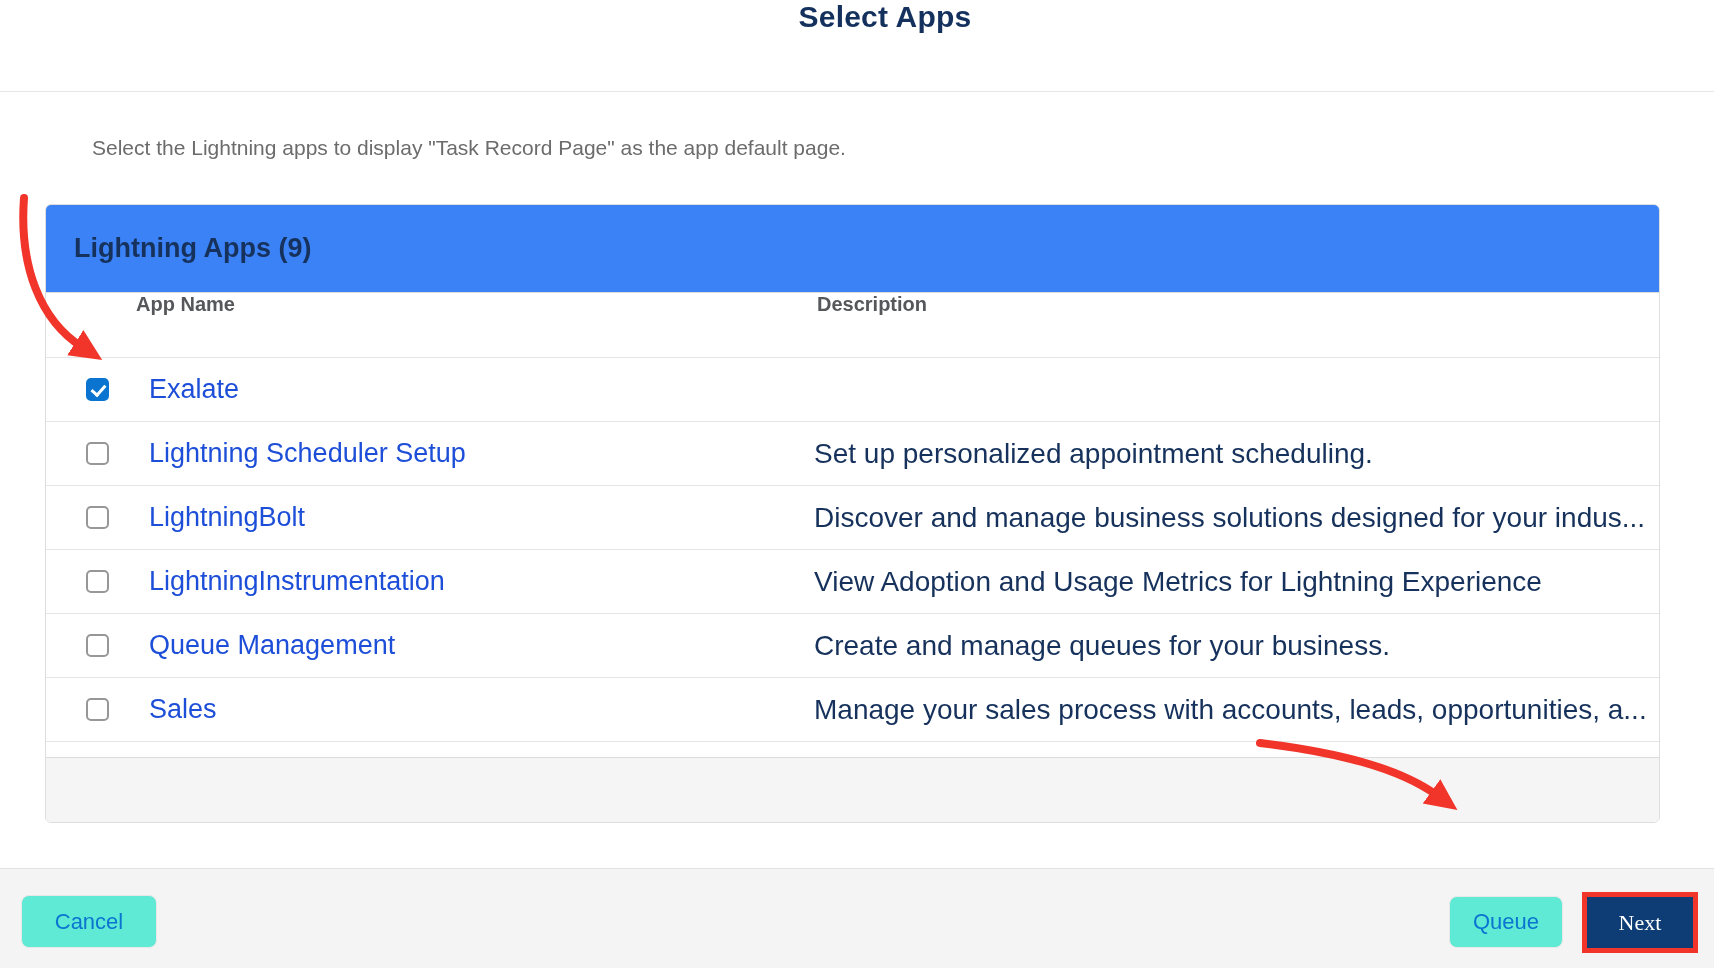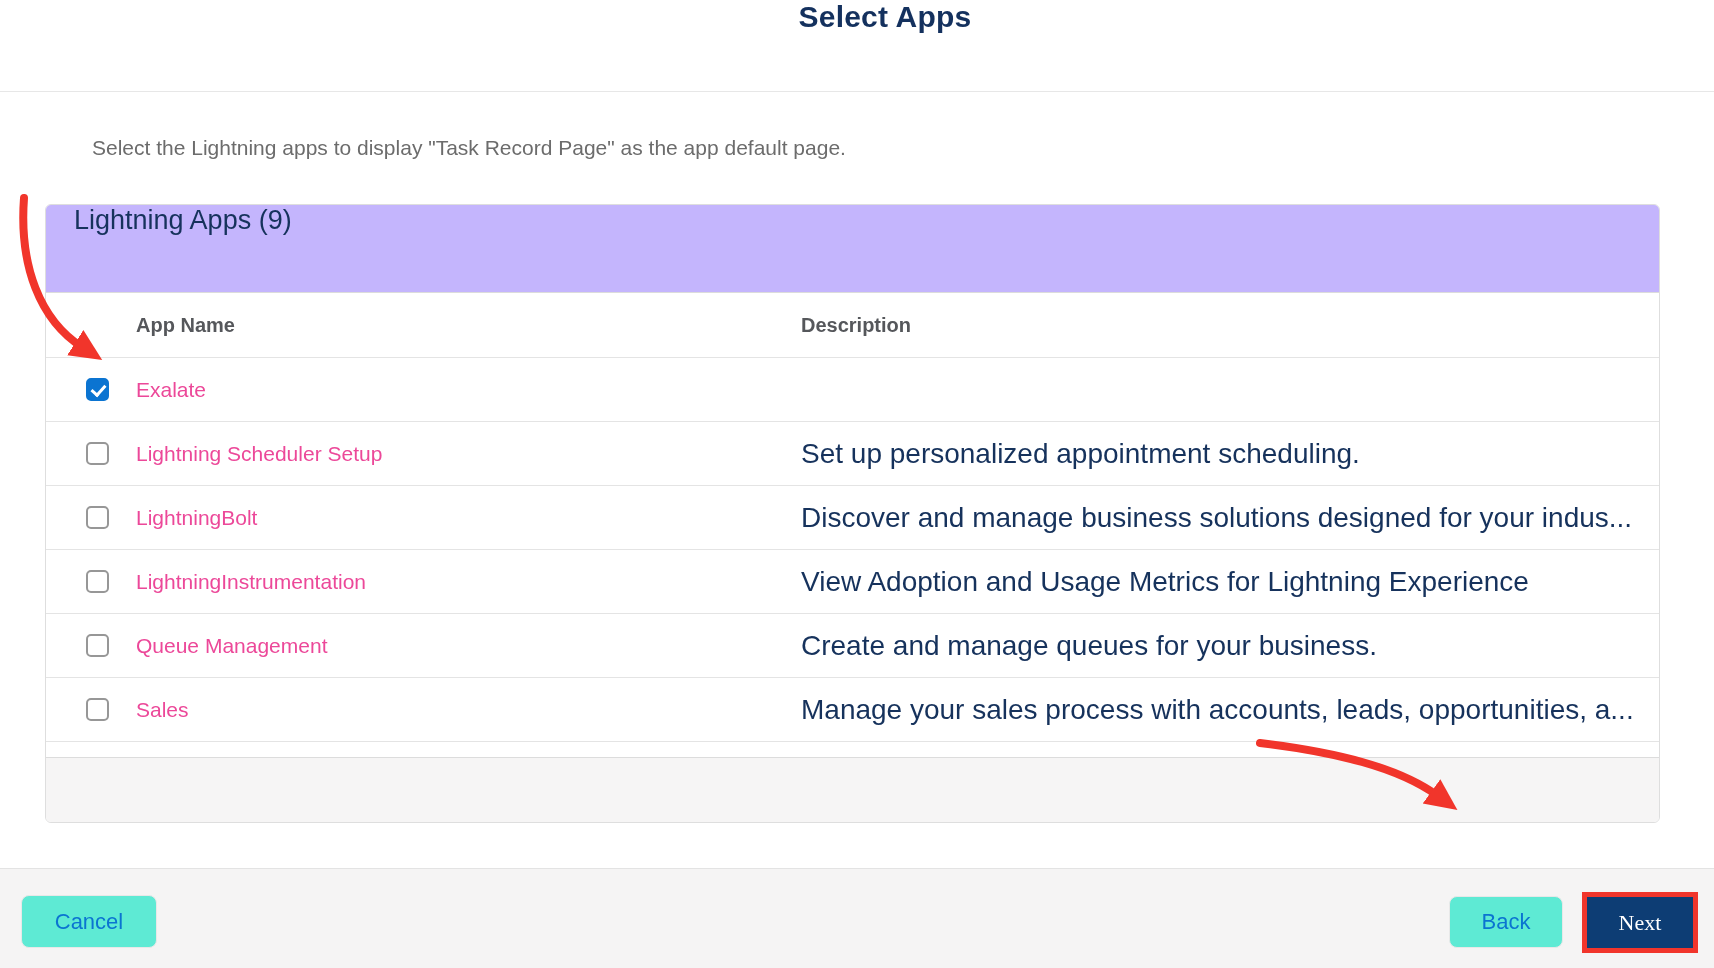--- a/index.html
+++ b/index.html
@@ -22,38 +22,38 @@
     position:absolute; top:136px; left:44px; font-size:21px; color:#6c6c6c;margin-left:48px;
   }
 
   
   .card {
     position:absolute; top:204px; left:45px; width:1615px; height:619px;
     border:1px solid #dedede; border-radius:6px; background:#fff;
     overflow:hidden; box-sizing:border-box;
   }
   .card-header {
-    height:88px; background:#c4b5fd; border-bottom:1px solid #dcdcdc;
-    display:flex; align-items:flex-start; padding-left:28px; box-sizing:border-box;
+    height:88px; background:#3b82f6; border-bottom:1px solid #dcdcdc;
+    display:flex; align-items:center; padding-left:28px; box-sizing:border-box;font-weight:bold;
   }
   .card-title { font-size:27px; color:#16325c; }
 
   .thead {
-    height:64px; display:flex; align-items:center; background:#fff;
-    padding-left:90px; box-sizing:border-box;
+    height:64px; display:flex; align-items:flex-start; background:#fff;
+    padding-left:90px; box-sizing:border-box;gap:16px;
   }
   .th { font-size:20px; font-weight:700; color:#55575b; }
   .th-name { width:665px; }
   .th-desc { flex:1; }
 
   .row {
     height:64px; display:flex; align-items:center; padding-left:40px;
     border-top:1px solid #e4e4e4; box-sizing:border-box; background:#fff;
   }
-  .cell-name { width:665px; margin-left:27px; font-size:21px; color:#ec4899;
+  .cell-name { width:665px; margin-left:40px; font-size:27px; color:#1d4ed8;
                white-space:nowrap; overflow:hidden; }
   .cell-desc { flex:1; font-size:28px; color:#16325c;
                white-space:nowrap; overflow:hidden; }
 
   .checkbox {
     width:23px; height:23px; border:2px solid #979797; border-radius:5px;
     background:#fff; box-sizing:border-box; position:relative; flex:0 0 auto;
     cursor:pointer;
   }
   .checkbox.checked { background:#0b74d1; border-color:#0b74d1; }
@@ -153,21 +153,21 @@
       <div class="cell-name">Sales</div>
       <div class="cell-desc">Manage your sales process with accounts, leads, opportunities, a...</div>
     </div>
 
     <div class="row-sliver"></div>
     <div class="card-footer"></div>
   </div>
 
   <div class="action-bar">
     <button class="btn btn-cancel">Cancel</button>
-    <button class="btn btn-back">Back</button>
+    <button class="btn btn-back">Queue</button>
     <div class="next-wrap">
       <button class="btn-next">Next</button>
     </div>
   </div>
 
   <svg class="annotations" viewBox="0 0 1714 968" xmlns="http://www.w3.org/2000/svg">
     <defs>
       <marker id="arrowhead" markerWidth="34" markerHeight="34" refX="8" refY="17" orient="auto" markerUnits="userSpaceOnUse">
         <path d="M0,2 L32,17 L0,32 Z" fill="#f1352b"></path>
       </marker>

